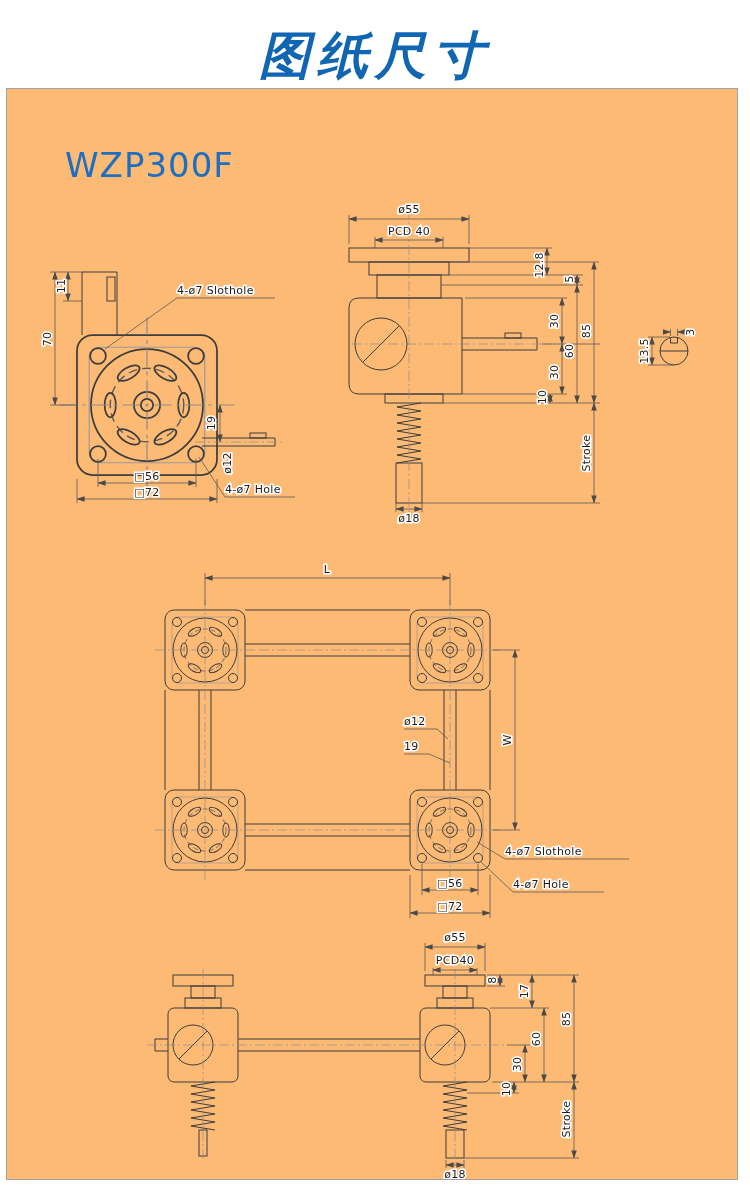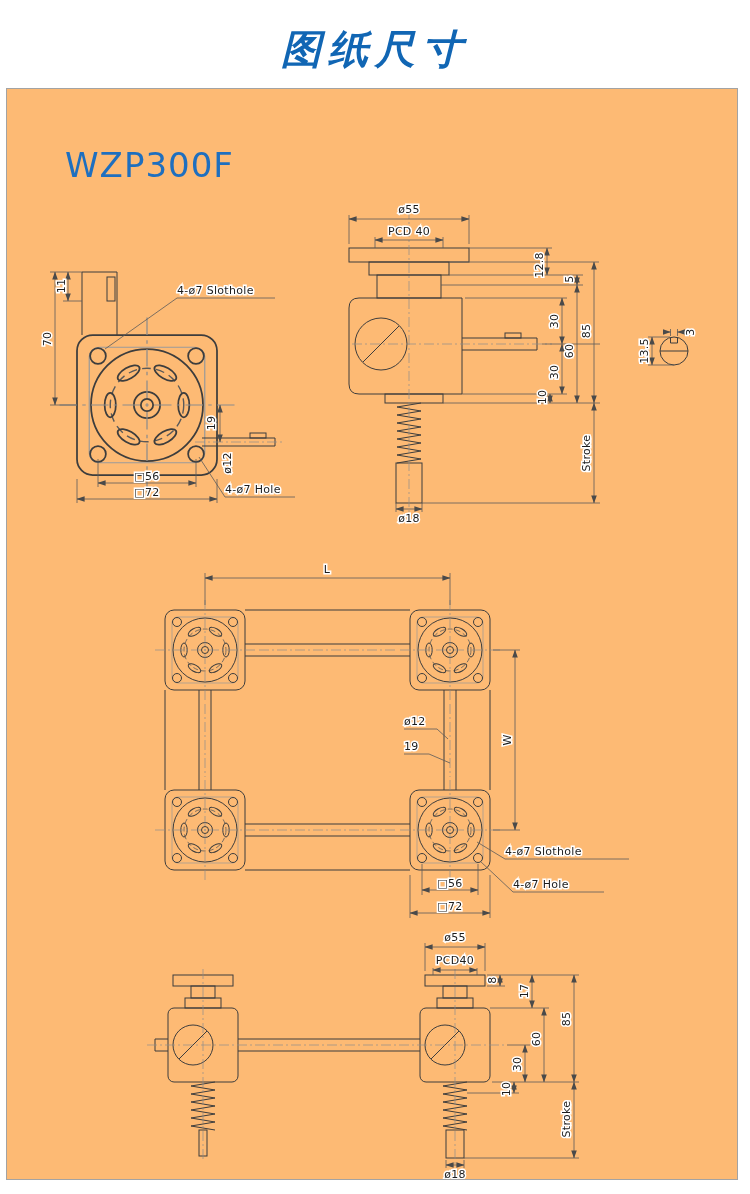--- a/index.html
+++ b/index.html
@@ -2,21 +2,21 @@
 <html><head>
 <meta charset="utf-8">
 <style>
   html,body { margin:0; padding:0; background:#fff; }
   body {
     width:750px; height:1194px; position:relative; overflow:hidden;
     font-family:"DejaVu Sans","Liberation Sans",sans-serif;
   }
   .title {
     position:absolute; top:22px; left:0; width:100%; text-align:center;
-    font-size:40px; font-weight:bold; font-style:italic;
+    font-size:51px; font-weight:bold; font-style:italic;
     color:#1166b4; letter-spacing:7px;
   }
   .frame {
     position:absolute; left:6px; top:88px; width:720px; height:1090px;
     border:1px solid #a3a3a3; background:#fdba74;padding-left:10px;
   }
   .model {
     position:absolute; left:58px; top:56px;
     font-size:34px; color:#1e6fbf; letter-spacing:1px; font-weight:400;
   }

